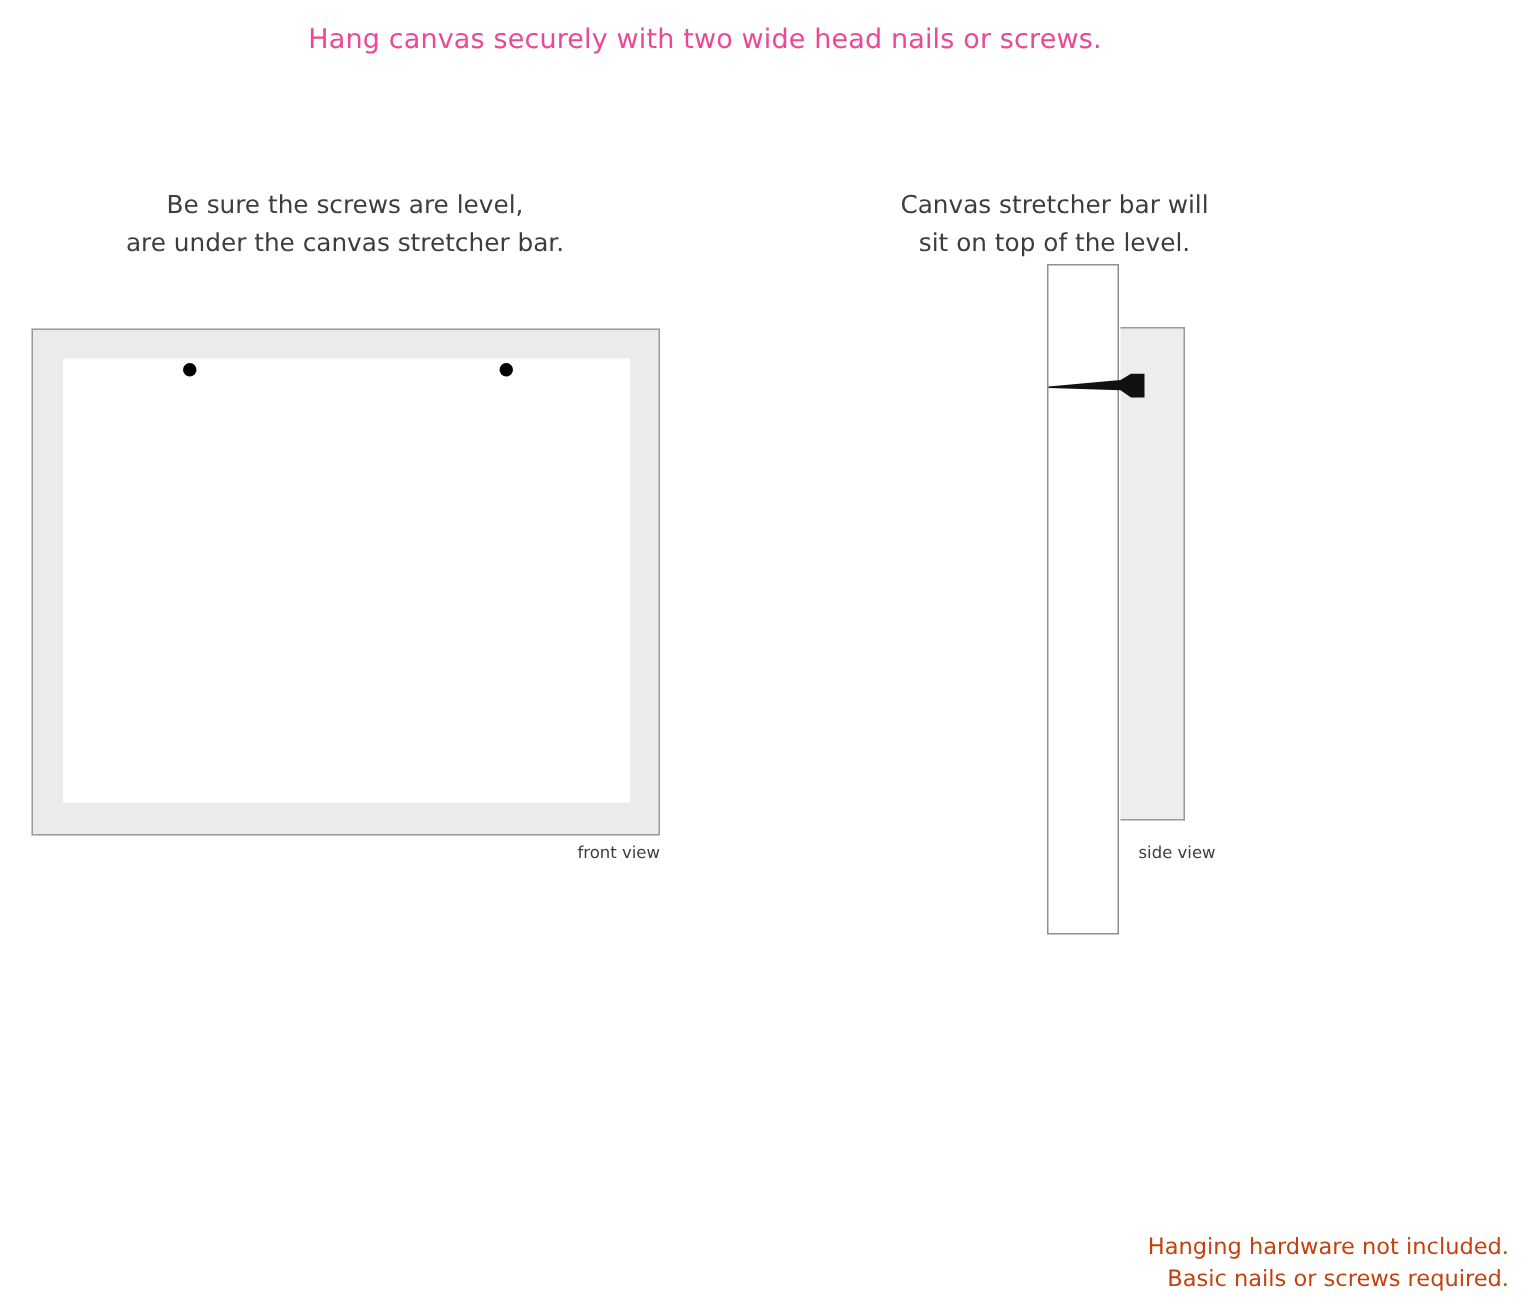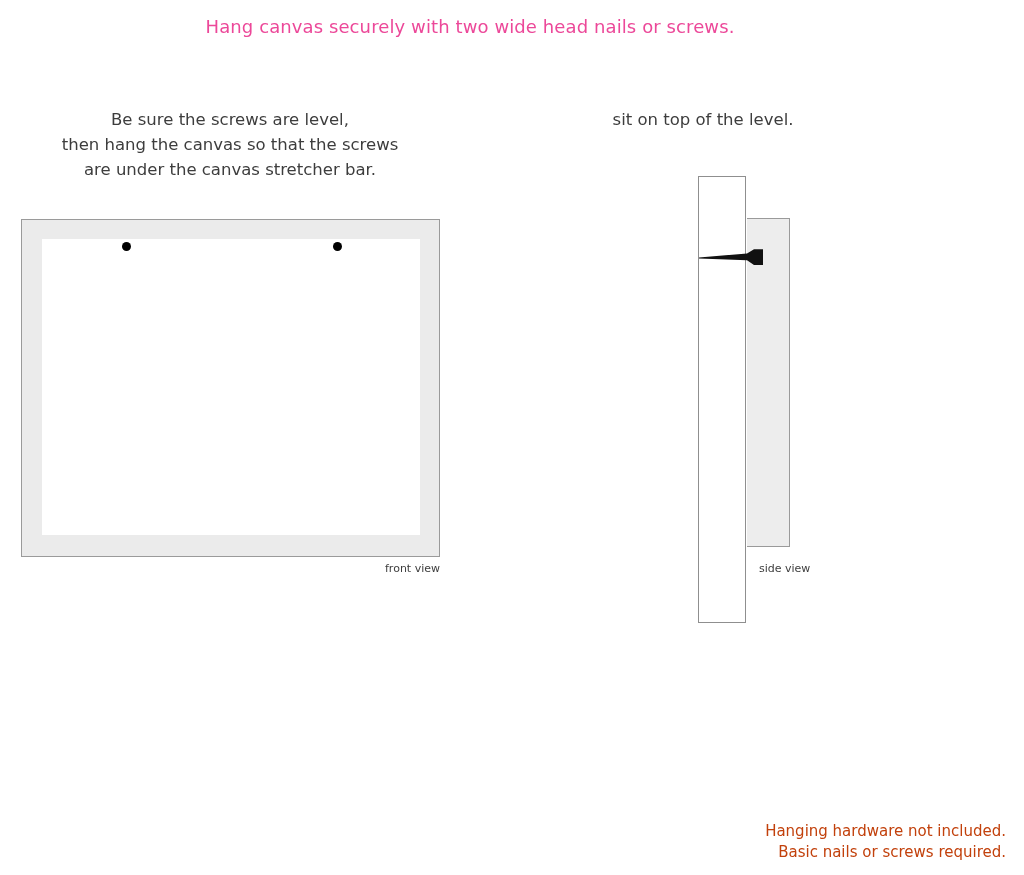--- a/index.html
+++ b/index.html
@@ -32,20 +32,21 @@
     white-space: nowrap;
   }
 
   
   .caption {
     position: absolute;
     text-align: center;
     font-size: 16.5px;
     line-height: 25px;
     color: #3d3d3d;
+    margin-top: 17px;
   }
   .caption-left {
     left: 20px;
     top: 107px;
     width: 420px;
   }
   .caption-right {
     left: 563px;
     top: 107px;
     width: 280px;
@@ -157,25 +158,25 @@
   }
   .footer .line { display: block; white-space: nowrap; }
 </style>
 </head>
 <body>
 
 <div class="title">Hang canvas securely with two wide head nails or screws.</div>
 
 <div class="caption caption-left">
   <span class="line">Be sure the screws are level,</span>
-  <span class="line">then hang the canvas so that the screws</span>
   <span class="line">are under the canvas stretcher bar.</span>
 </div>
 
 <div class="caption caption-right">
+  <span class="line">Canvas stretcher bar will</span>
   <span class="line">sit on top of the level.</span>
 </div>
 
 <div class="front-view">
   <div class="canvas-frame">
     <div class="canvas-inner"></div>
     <div class="screw-dot left"></div>
     <div class="screw-dot right"></div>
   </div>
 </div>

